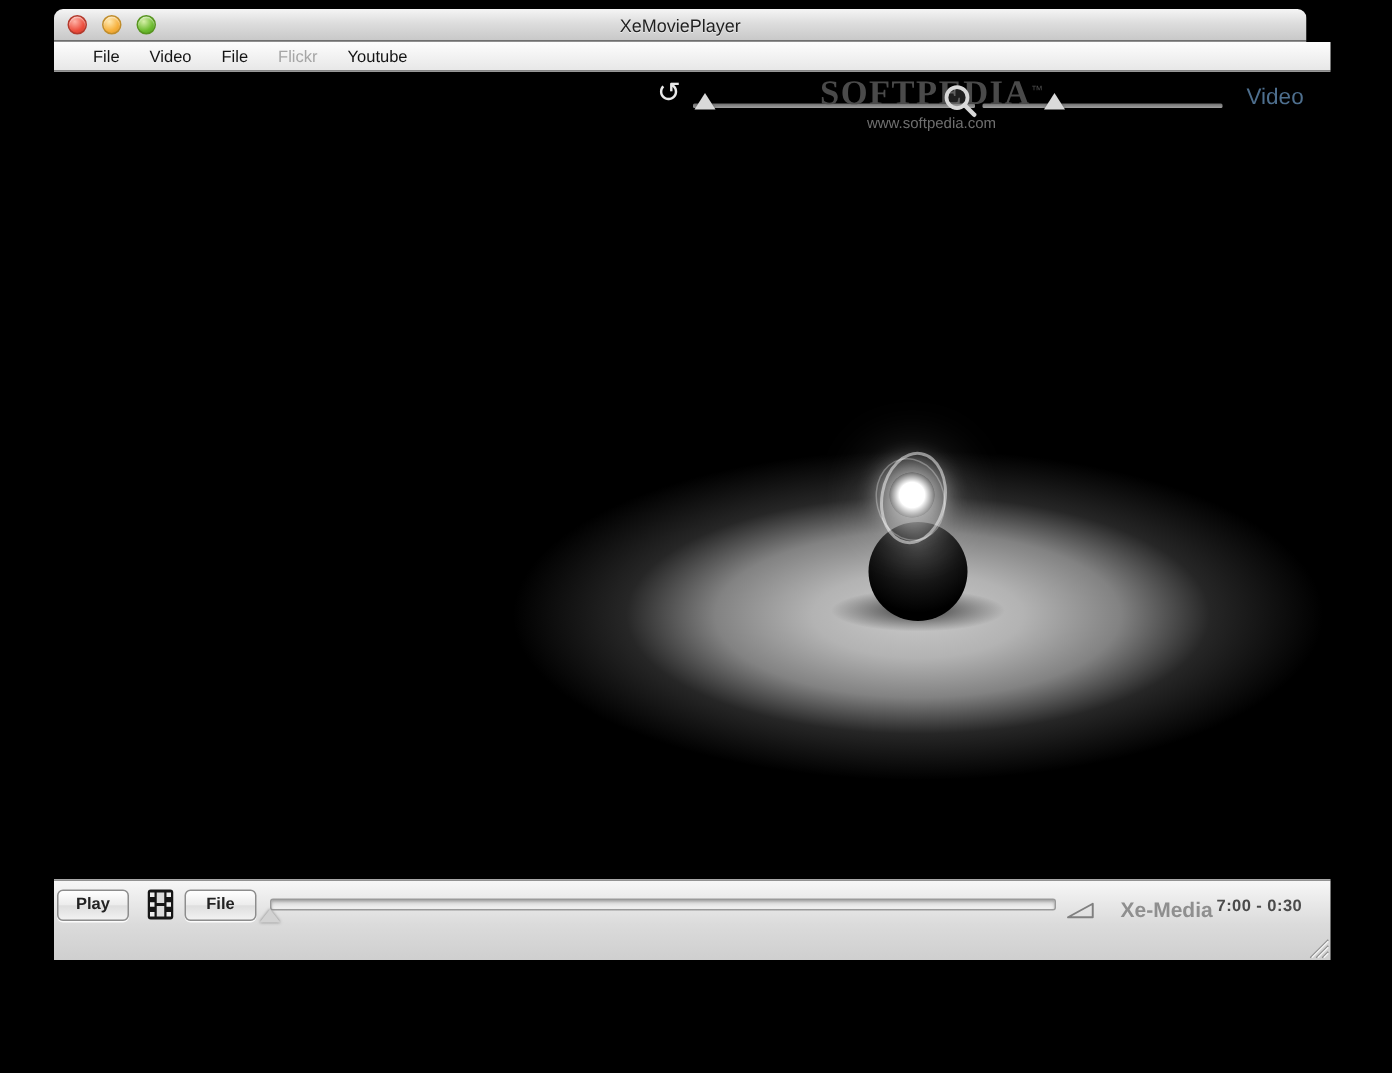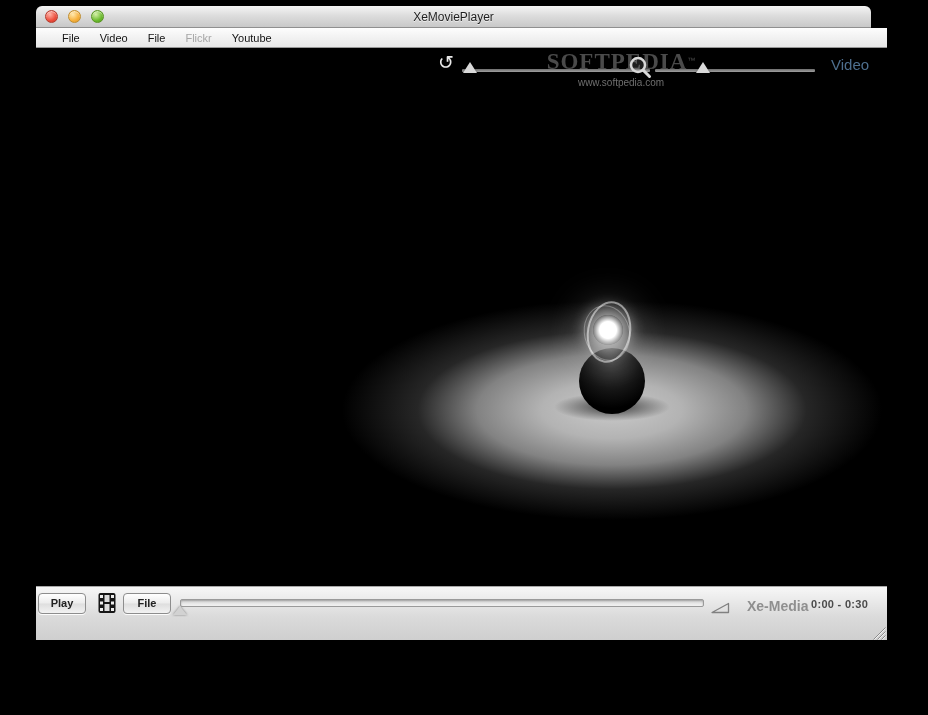--- a/index.html
+++ b/index.html
@@ -187,21 +187,21 @@
     <div class="seek"></div>
     <div class="playhead"></div>
 
     <div class="vol-icon">
       <svg width="20" height="12" viewBox="0 0 20 12">
         <polygon points="1,10.5 17.5,10.5 17.5,1.5" fill="none" stroke="#808080" stroke-width="1.3" stroke-linejoin="round"></polygon>
       </svg>
     </div>
 
     <span class="brand-label">Xe-Media</span>
-    <span class="time-label">0:00 - 0:30</span>
+    <span class="time-label">7:00 - 0:30</span>
 
     <div class="grip">
       <svg width="13" height="13" viewBox="0 0 13 13">
         <g stroke="#8b8b8b" stroke-width="1">
           <line x1="12.5" y1="0.5" x2="0.5" y2="12.5"></line>
           <line x1="12.5" y1="4.5" x2="4.5" y2="12.5"></line>
           <line x1="12.5" y1="8.5" x2="8.5" y2="12.5"></line>
         </g>
         <g stroke="#f2f2f2" stroke-width="1">
           <line x1="12.5" y1="1.5" x2="1.5" y2="12.5"></line>

